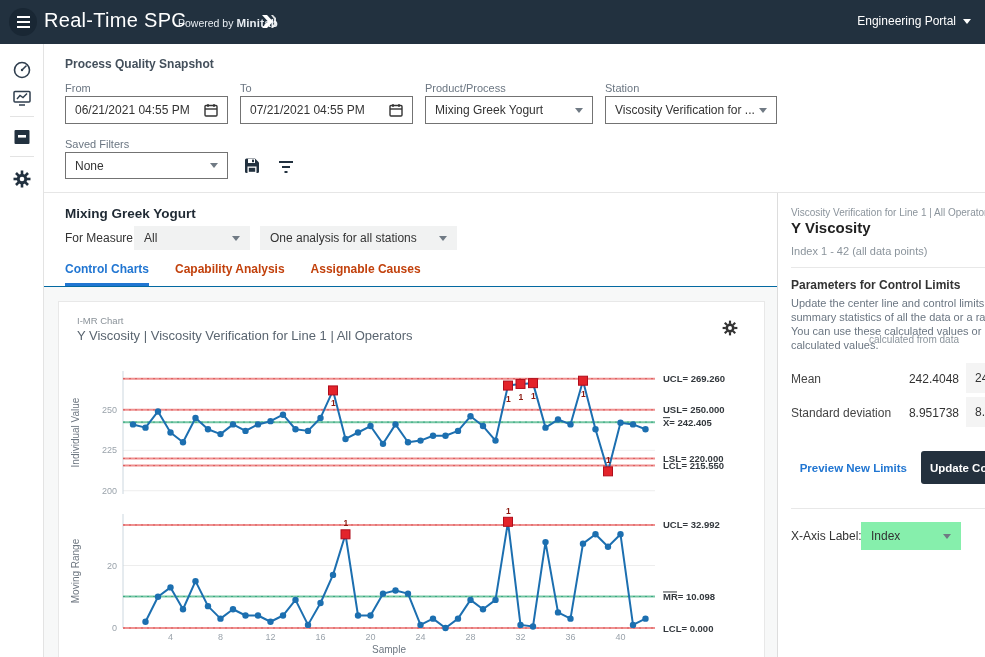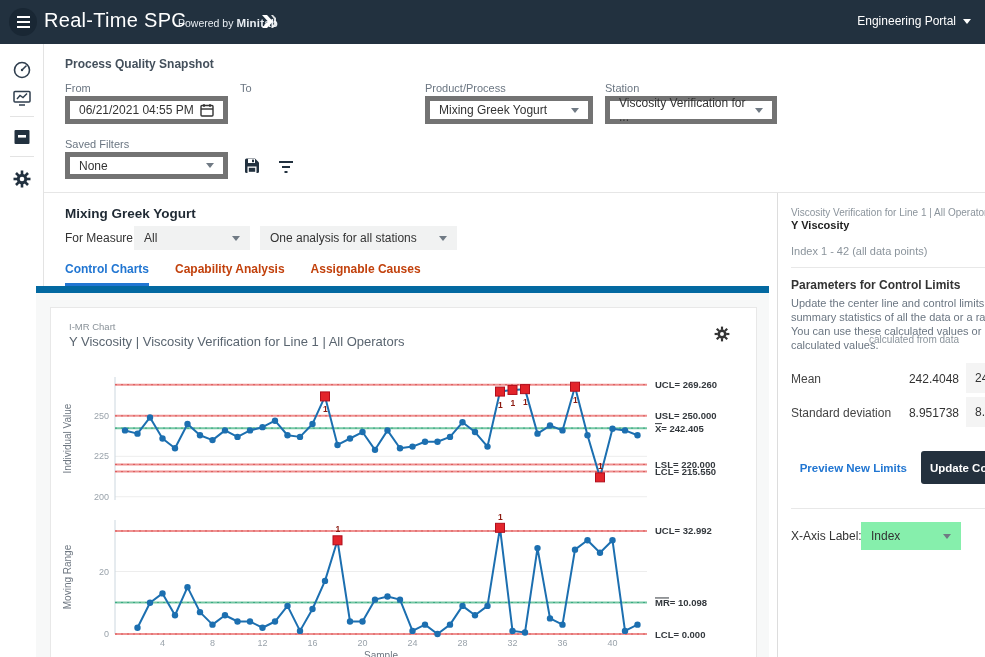--- a/index.html
+++ b/index.html
@@ -24,50 +24,50 @@
 
   
   #sidebar { position:absolute; left:0; top:44px; width:44px; height:613px; background:#fff;
              border-right:1px solid #e3e3e3; }
   .side-item { position:absolute; left:12px; width:20px; height:20px; cursor:pointer; }
   .side-div { position:absolute; left:10px; width:24px; height:1px; background:#e3e3e3; }
 
   
   .sec-title { position:absolute; left:65px; top:57px; font-size:12px; font-weight:600; color:#44505c; }
   .fld-label { position:absolute; font-size:11px; color:#6b7682; }
-  .input-box { position:absolute; height:28px; border:5px solid #737373; background:#fff; display:flex;
+  .input-box { position:absolute; height:28px; border:1px solid #737373; background:#fff; display:flex;
                align-items:center; justify-content:space-between; padding:0 9px; font-size:12px;
                color:#333; cursor:pointer; }
   .caret-g { width:0; height:0; border-left:4px solid transparent; border-right:4px solid transparent;
              border-top:5px solid #707a84; }
   .tool-icon { position:absolute; width:18px; height:18px; cursor:pointer; }
   .divider-h { position:absolute; background:#e6e6e6; height:1px; }
 
   
   .main-heading { position:absolute; left:65px; top:206px; font-size:13.5px; font-weight:700; color:#1f2933; }
   .fm-label { position:absolute; left:65px; top:231px; font-size:12px; color:#333; }
   .select-grey { position:absolute; height:24px; background:#f1f2f2; display:flex; align-items:center;
                  justify-content:space-between; padding:0 10px; font-size:12px; color:#333; cursor:pointer; }
   #tabs { position:absolute; left:65px; top:262px; display:flex; gap:26px; }
   .tab { font-size:12px; font-weight:600; color:#c2410c; padding-bottom:7px; cursor:pointer; }
   .tab.active { color:#2176d2; border-bottom:3px solid #2176d2; }
 
-  #main-lower { position:absolute; left:36px; top:286px; width:733px; height:371px; background:#f7f8f8;
-                border-top:7px solid #0369a1; }
+  #main-lower { position:absolute; left:44px; top:286px; width:733px; height:371px; background:#f7f8f8;
+                border-top:1px solid #0369a1; }
   #chart-card { position:absolute; left:14px; top:14px; width:707px; height:357px; background:#fff;
                 border:1px solid #e8e8e8; }
   .imr-label { position:absolute; left:18px; top:13px; font-size:9.5px; color:#8a9299; }
   .imr-title { position:absolute; left:18px; top:26px; font-size:13px; color:#5a6570; }
   .gear-btn { position:absolute; left:662px; top:17px; width:18px; height:18px; cursor:pointer; }
 
   
   #right-panel { position:absolute; left:777px; top:193px; width:208px; height:464px; background:#fff;
                  border-left:1px solid #ddd; overflow:hidden; }
   .rp-sub   { position:absolute; left:13px; top:14px; font-size:10px; color:#8b949c; white-space:nowrap; }
-  .rp-title { position:absolute; left:13px; top:26px; font-size:11px; font-weight:600; color:#222; }
+  .rp-title { position:absolute; left:13px; top:26px; font-size:15px; font-weight:600; color:#222; }
   .rp-index { position:absolute; left:13px; top:52px; font-size:11px; color:#8b949c; }
   .rp-div   { position:absolute; left:13px; width:250px; height:1px; background:#e8e8e8; }
   .rp-h2    { position:absolute; left:13px; top:85px; font-size:12px; font-weight:700; color:#333; }
   .rp-desc  { position:absolute; left:13px; top:103px; width:268px; font-size:11px; line-height:14px;
               color:#6b7682; }
   .rp-colhdr{ position:absolute; left:60px; top:141px; width:121px; font-size:10px; line-height:12px;
               color:#8b949c; text-align:right; }
   .rp-rowlbl{ position:absolute; left:13px; font-size:12px; color:#444; }
   .rp-rowval{ position:absolute; left:80px; width:101px; font-size:12px; color:#333; text-align:right; }
   .rp-input { position:absolute; left:188px; width:92px; height:30px; background:#f4f4f4; font-size:12px;
@@ -151,20 +151,29 @@
     <span>06/21/2021 04:55 PM</span>
     <svg width="14" height="14" viewBox="0 0 14 14">
       <rect x="1" y="2.5" width="12" height="10.5" rx="1" fill="none" stroke="#333" stroke-width="1.4"></rect>
       <line x1="4" y1="1" x2="4" y2="4" stroke="#333" stroke-width="1.4"></line>
       <line x1="10" y1="1" x2="10" y2="4" stroke="#333" stroke-width="1.4"></line>
       <line x1="1" y1="6" x2="13" y2="6" stroke="#333" stroke-width="1.4"></line>
     </svg>
   </div>
 
   <div class="fld-label" style="left:240px; top:82px">To</div>
+  <div class="input-box" style="left:240px; top:96px; width:173px">
+    <span>07/21/2021 04:55 PM</span>
+    <svg width="14" height="14" viewBox="0 0 14 14">
+      <rect x="1" y="2.5" width="12" height="10.5" rx="1" fill="none" stroke="#333" stroke-width="1.4"></rect>
+      <line x1="4" y1="1" x2="4" y2="4" stroke="#333" stroke-width="1.4"></line>
+      <line x1="10" y1="1" x2="10" y2="4" stroke="#333" stroke-width="1.4"></line>
+      <line x1="1" y1="6" x2="13" y2="6" stroke="#333" stroke-width="1.4"></line>
+    </svg>
+  </div>
 
   <div class="fld-label" style="left:425px; top:82px">Product/Process</div>
   <div class="input-box" style="left:425px; top:96px; width:168px">
     <span>Mixing Greek Yogurt</span>
     <span class="caret-g"></span>
   </div>
 
   <div class="fld-label" style="left:605px; top:82px">Station</div>
   <div class="input-box" style="left:605px; top:96px; width:172px">
     <span>Viscosity Verification for ...</span>

